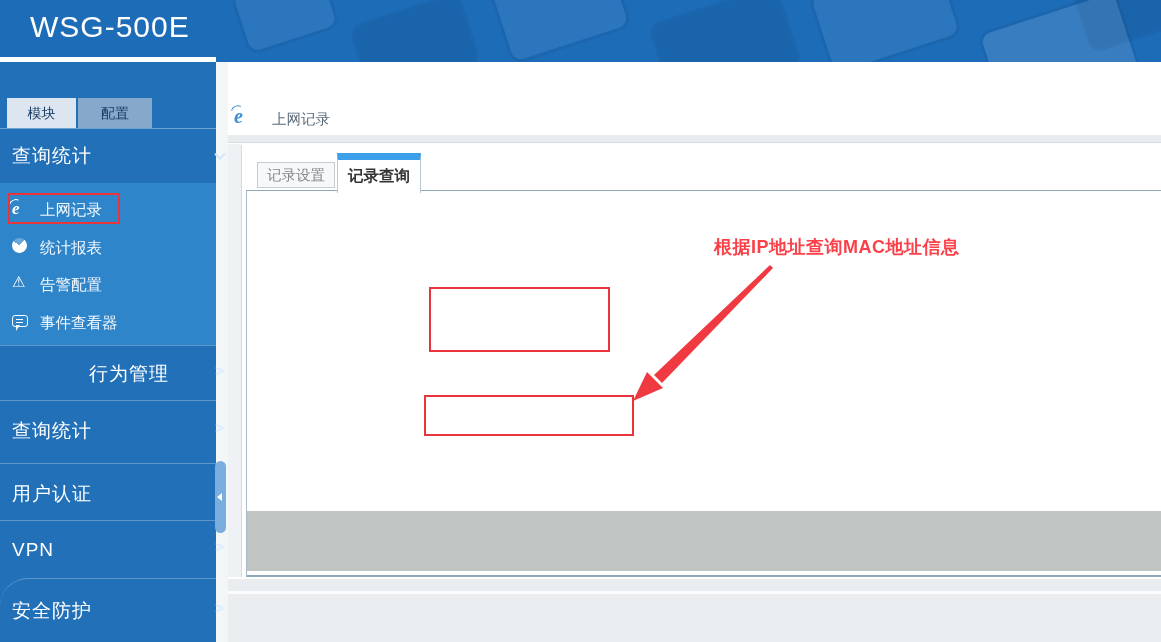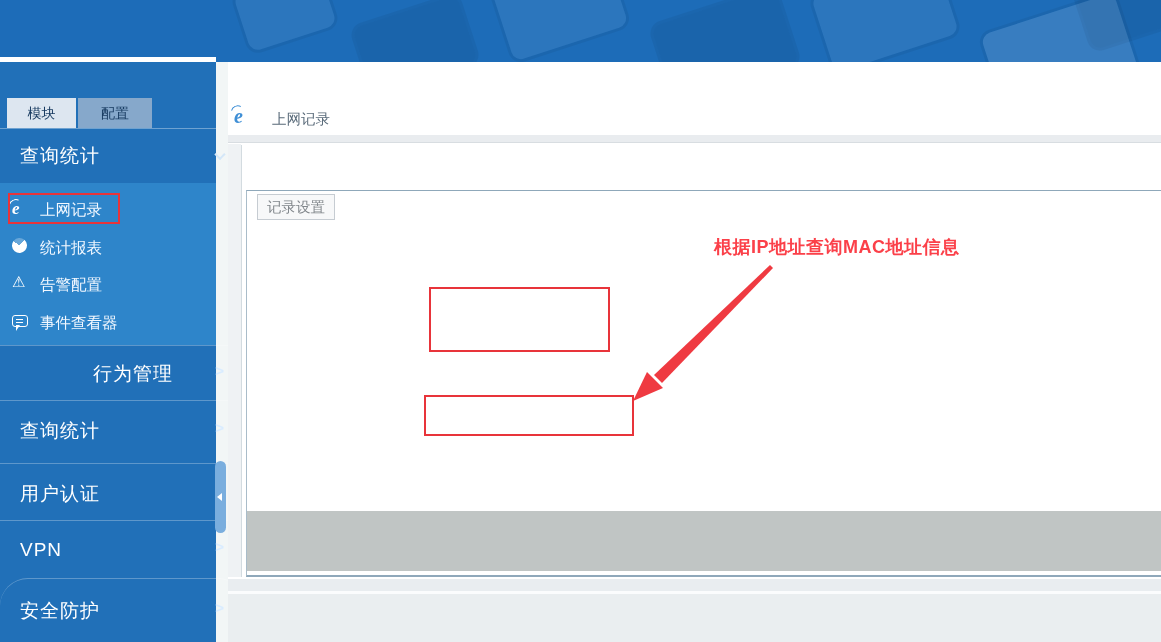--- a/index.html
+++ b/index.html
@@ -36,21 +36,21 @@
   .side-tab {
     position:absolute; top:36px; height:30px; line-height:30px;
     text-align:center; font-size:14px; color:#16395f; cursor:pointer;
   }
   .side-tab.active { left:7px; width:69px; background:#dde6f0; }
   .side-tab.inactive { left:78px; width:74px; background:#86a8cb; }
   .side-tabs-rule { position:absolute; left:0; top:66px; width:216px; height:1px; background:rgba(255,255,255,0.35); }
 
   .menu-group {
     position:absolute; left:0; width:246px; color:#fff; font-size:19px;
-    padding-left:20px; cursor:pointer; border-top:1px solid rgba(255,255,255,0.28);
+    padding-left:12px; cursor:pointer; border-top:1px solid rgba(255,255,255,0.28);
     letter-spacing:1px;
   }
   .menu-group .chev-right {
     position:absolute; right:22px; top:50%; transform:translateY(-55%);
     font-size:15px; font-weight:bold; color:#d9ecff; letter-spacing:0;
   }
   .chev-down-icon {
     position:absolute; right:22px; top:50%; width:8px; height:8px;
     border-right:2px solid #d4e7f8; border-bottom:2px solid #d4e7f8;
     transform:translateY(-70%) rotate(45deg);
@@ -114,21 +114,21 @@
   .panel {
     position:absolute; left:18px; top:128px; width:915px; height:387px; background:#ffffff;
     border-top:1px solid #8fa8ba; border-left:1px solid #a9bcc9; border-bottom:2px solid #8fa8ba;
     z-index:1;
   }
   .tab {
     position:absolute; text-align:center; cursor:pointer;
   }
   .tab.inactive {
     left:29px; top:100px; width:78px; height:26px; line-height:24px;
-    background:#f7f8f9; border:1px solid #c6ccd2; color:#82878c; font-size:14.5px; z-index:2;margin-top:32px;
+    background:#f7f8f9; border:1px solid #c6ccd2; color:#82878c; font-size:14.5px; z-index:2;
   }
   .tab.active {
     left:109px; top:91px; width:84px; height:40px; line-height:31px;
     background:#ffffff; border-left:1px solid #b9c6cf; border-right:1px solid #b9c6cf;
     border-top:7px solid #3ba0e9; color:#333333; font-size:15.5px; font-weight:bold; z-index:3;
   }
 
   .form-label { position:absolute; left:65px; width:140px; font-size:14px; color:#555; line-height:25px; }
   .fake-select {
     position:absolute; height:25px; background:#f2f2f2; border:1px solid #b3b3b3;
@@ -177,20 +177,21 @@
 <div id="root">
 
   <div class="header">
     <div class="key" style="left:240px; top:-20px; width:90px;  height:60px;"></div>
     <div class="key dark" style="left:360px; top:10px;  width:110px; height:70px;"></div>
     <div class="key" style="left:500px; top:-30px; width:120px; height:75px;"></div>
     <div class="key dark" style="left:660px; top:5px;   width:130px; height:80px;"></div>
     <div class="key" style="left:820px; top:-25px; width:130px; height:80px;"></div>
     <div class="key" style="left:990px; top:12px;  width:140px; height:85px; background:rgba(255,255,255,0.12);"></div>
     <div class="key dark" style="left:1080px; top:-35px; width:110px; height:70px;"></div>
+    <div class="header-title">WSG-500E</div>
   </div>
   <div class="header-notch"></div>
 
   <div class="sidebar">
     <div class="side-tab active">模块</div>
     <div class="side-tab inactive">配置</div>
     <div class="side-tabs-rule"></div>
 
     <div class="menu-group" style="top:67px; height:54px; line-height:54px; border-top:none;">
       <span>查询统计</span>
@@ -246,20 +247,21 @@
   <div class="content">
     <span class="breadcrumb-ico"><span class="ie-e" style="font-size:20px;">e</span></span>
     <span class="breadcrumb-lbl">上网记录</span>
     <div class="crumb-rule"></div>
     <div class="left-gutter"></div>
     <div class="outer-line"></div>
 
     <div class="panel"></div>
 
     <div class="tab inactive">记录设置</div>
+    <div class="tab active">记录查询</div>
 
     <div class="form-label" style="top:153px;">统计对象:</div>
     <div class="fake-select" style="left:220px; top:152px; width:75px;">
       <span>所有</span>
       <span class="sel-chev"></span>
     </div>
 
     <div class="form-label" style="top:191px;">记录类型:</div>
     <div class="fake-select" style="left:220px; top:190px; width:97px;">
       <span>IP-MAC记录</span>

